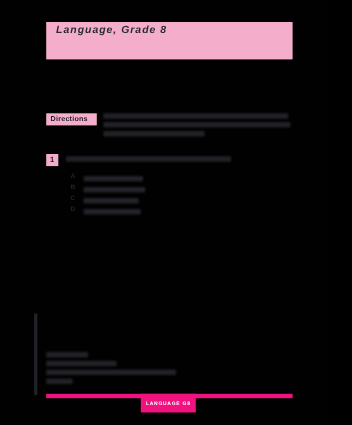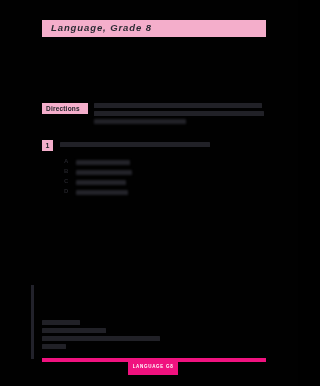--- a/index.html
+++ b/index.html
@@ -23,21 +23,21 @@
     height: 386px;
     background: #010101;
   }
 
   
   .title-band {
     position: absolute;
     left: 42px;
     top: 20px;
     width: 224px;
-    height: 17px;
+    height: 34px;
     background: #f4aecb;
   }
   .title-band .title-text {
     position: absolute;
     left: 9px;
     top: 2px;
     font-size: 9.5px;
     font-weight: bold;
     font-style: italic;
     letter-spacing: 0.9px;

